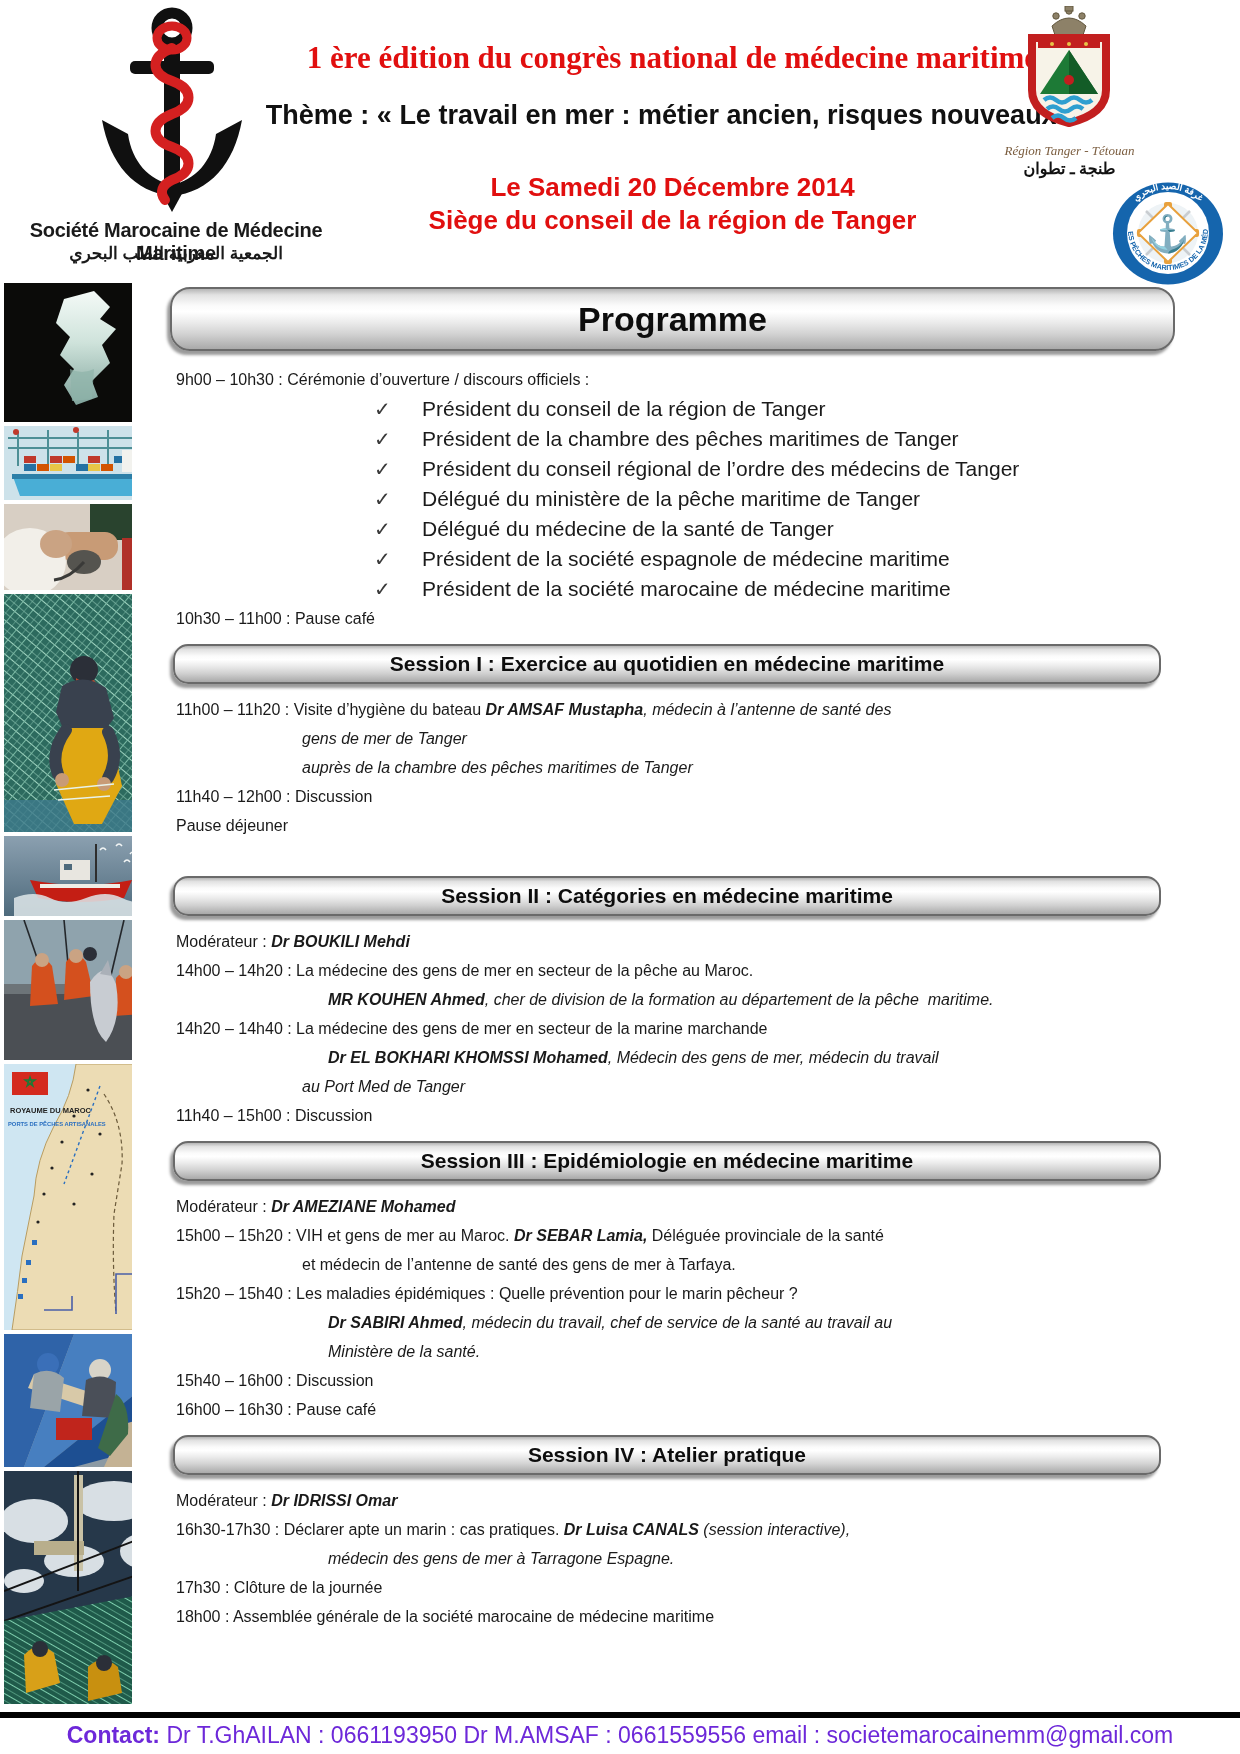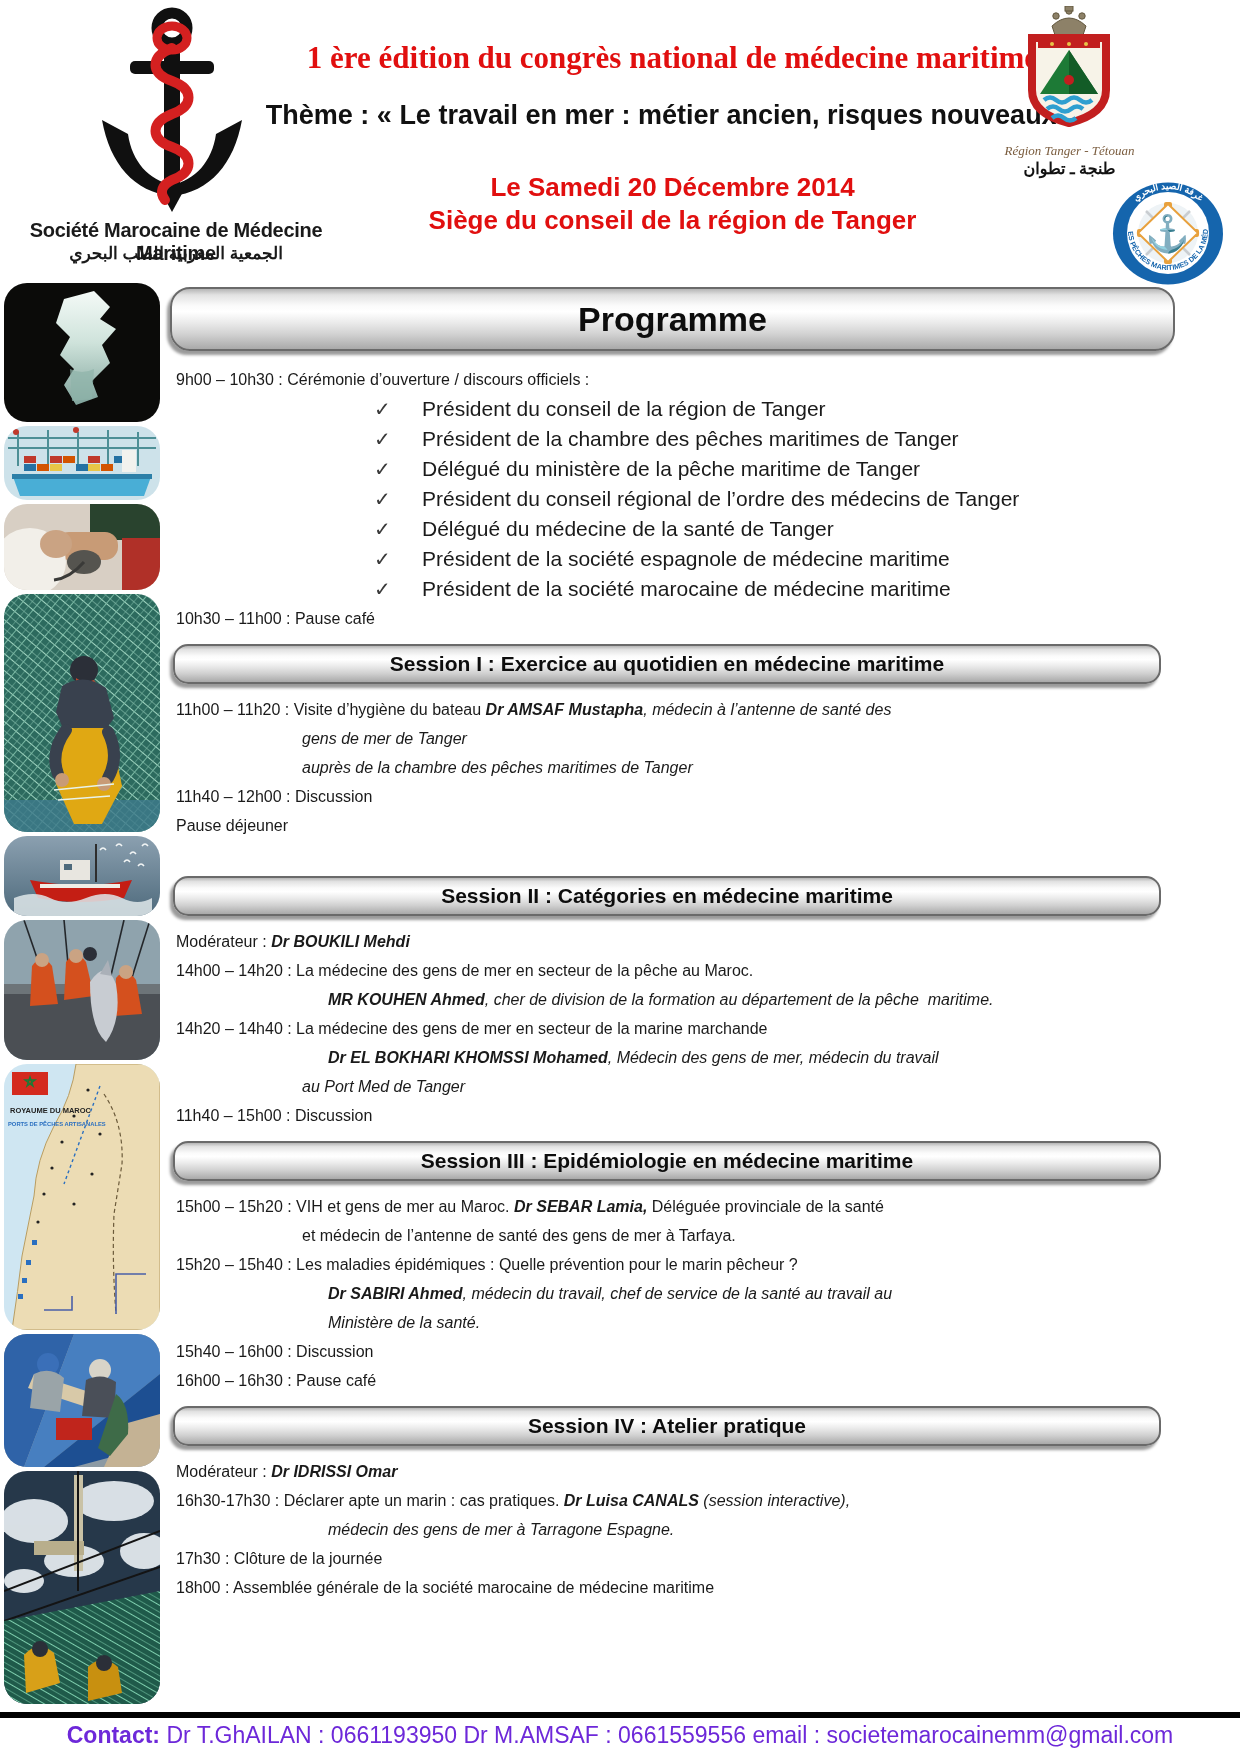--- a/index.html
+++ b/index.html
@@ -20,21 +20,21 @@
   .date-line{position:absolute;left:170px;top:172px;width:1005px;text-align:center;
     font-weight:bold;font-size:26px;color:#e10f0f;}
   .venue-line{position:absolute;left:170px;top:205px;width:1005px;text-align:center;
     font-weight:bold;font-size:26px;color:#e10f0f;}
   .region-logo{position:absolute;left:1002px;top:6px;width:135px;text-align:center;}
   .region-caption{font-family:"Liberation Serif", serif;font-style:italic;font-size:13px;color:#7a5c3e;margin-top:1px;}
   .region-caption-ar{font-size:16px;font-weight:bold;color:#111;margin-top:0;}
   .chamber-logo{position:absolute;left:1112px;top:182px;width:112px;height:103px;}
   
   .photo-strip{position:absolute;left:4px;top:283px;width:158px;}
-  .photo{width:156px;margin-bottom:4px;overflow:hidden;font-size:0;border-radius:23px;}
+  .photo{width:128px;margin-bottom:4px;overflow:hidden;font-size:0;}
   .photo svg{display:block;}
   .p1{height:139px}.p2{height:74px}.p3{height:86px}.p4{height:238px}.p5{height:80px}
   .p6{height:140px}.p7{height:266px}.p8{height:133px}.p9{height:233px}
   
   .main-col{position:absolute;left:170px;top:287px;width:1005px;}
   .programme-bar,.session-bar{
     border:2px solid #6a6a6a;text-align:center;font-weight:bold;color:#0d0d0d;
     background:linear-gradient(180deg,#b5b5b5 0%,#e2e2e2 10%,#fbfbfb 28%,#ffffff 38%,#ececec 55%,#d2d2d2 75%,#a9a9a9 100%);
     box-shadow:-3px 4px 3px #9a9a9a;
   }
@@ -349,42 +349,43 @@
 </div>
 
 <div class="main-col">
   <div class="programme-bar">
     <span>Programme</span>
   </div>
   <div>
       <div class="line"><span class="seg-n">9h00 – 10h30 : Cérémonie d’ouverture / discours officiels :</span></div>
       <div class="bullet-line"><span class="check">✓</span><span>Président du conseil de la région de Tanger</span></div>
       <div class="bullet-line"><span class="check">✓</span><span>Président de la chambre des pêches maritimes de Tanger</span></div>
+      <div class="bullet-line"><span class="check">✓</span><span>Président du conseil régional de l’ordre des médecins de Tanger</span></div>
       <div class="bullet-line"><span class="check">✓</span><span>Délégué du ministère de la pêche maritime de Tanger</span></div>
-      <div class="bullet-line"><span class="check">✓</span><span>Président du conseil régional de l’ordre des médecins de Tanger</span></div>
       <div class="bullet-line"><span class="check">✓</span><span>Délégué du médecine de la santé de Tanger</span></div>
       <div class="bullet-line"><span class="check">✓</span><span>Président  de la société espagnole de médecine maritime</span></div>
       <div class="bullet-line"><span class="check">✓</span><span>Président de la société marocaine de médecine maritime</span></div>
       <div class="line"><span class="seg-n">10h30 – 11h00 : Pause café</span></div>
       <div class="session-bar"><span>Session I : Exercice au quotidien en médecine maritime</span></div>
       <div class="line"><span class="seg-n">11h00 – 11h20 : Visite d’hygiène du bateau </span><span class="seg-bi">Dr AMSAF Mustapha</span><span class="seg-i">, médecin à l’antenne de santé des</span></div>
       <div class="line indent1"><span class="seg-i">gens de mer de Tanger</span></div>
       <div class="line indent1"><span class="seg-i">auprès de la chambre des pêches maritimes de Tanger</span></div>
       <div class="line"><span class="seg-n">11h40 – 12h00 : Discussion</span></div>
       <div class="line"><span class="seg-n">Pause déjeuner</span></div>
       <div class="spacer"></div>
       <div class="session-bar"><span>Session II : Catégories en médecine maritime</span></div>
       <div class="line moderator"><span class="seg-n">Modérateur : </span><span class="seg-bi">Dr BOUKILI Mehdi</span></div>
       <div class="line"><span class="seg-n">14h00 – 14h20 : La médecine des gens de mer en secteur de la pêche au Maroc.</span></div>
       <div class="line indent2"><span class="seg-bi">MR KOUHEN Ahmed</span><span class="seg-i">, cher de division de la formation au département de la pêche  maritime.</span></div>
       <div class="line"><span class="seg-n">14h20 – 14h40 : La médecine des gens de mer en secteur de la marine marchande</span></div>
       <div class="line indent2"><span class="seg-bi">Dr EL BOKHARI KHOMSSI Mohamed</span><span class="seg-i">, Médecin des gens de mer, médecin du travail</span></div>
       <div class="line indent1"><span class="seg-i">au Port Med de Tanger</span></div>
       <div class="line"><span class="seg-n">11h40 – 15h00 : Discussion</span></div>
       <div class="session-bar"><span>Session III : Epidémiologie en médecine maritime</span></div>
+      <div class="line moderator"><span class="seg-n">Modérateur : </span><span class="seg-bi">Dr AMEZIANE Mohamed</span></div>
       <div class="line"><span class="seg-n">15h00 – 15h20 : VIH et gens de mer au Maroc. </span><span class="seg-bi">Dr SEBAR Lamia,</span><span class="seg-n"> Déléguée provinciale de la santé</span></div>
       <div class="line indent1"><span class="seg-n">et médecin de l’antenne de santé des gens de mer à Tarfaya.</span></div>
       <div class="line"><span class="seg-n">15h20 – 15h40 : Les maladies épidémiques : Quelle prévention pour le marin pêcheur ?</span></div>
       <div class="line indent2"><span class="seg-bi">Dr SABIRI Ahmed</span><span class="seg-i">, médecin du travail, chef de service de la santé au travail au</span></div>
       <div class="line indent2"><span class="seg-i">Ministère de la santé.</span></div>
       <div class="line"><span class="seg-n">15h40 – 16h00 : Discussion</span></div>
       <div class="line"><span class="seg-n">16h00 – 16h30 : Pause café</span></div>
       <div class="session-bar"><span>Session IV : Atelier pratique</span></div>
       <div class="line moderator"><span class="seg-n">Modérateur : </span><span class="seg-bi">Dr IDRISSI Omar</span></div>
       <div class="line"><span class="seg-n">16h30-17h30 : Déclarer apte un marin : cas pratiques. </span><span class="seg-bi">Dr Luisa CANALS </span><span class="seg-i">(session interactive),</span></div>

